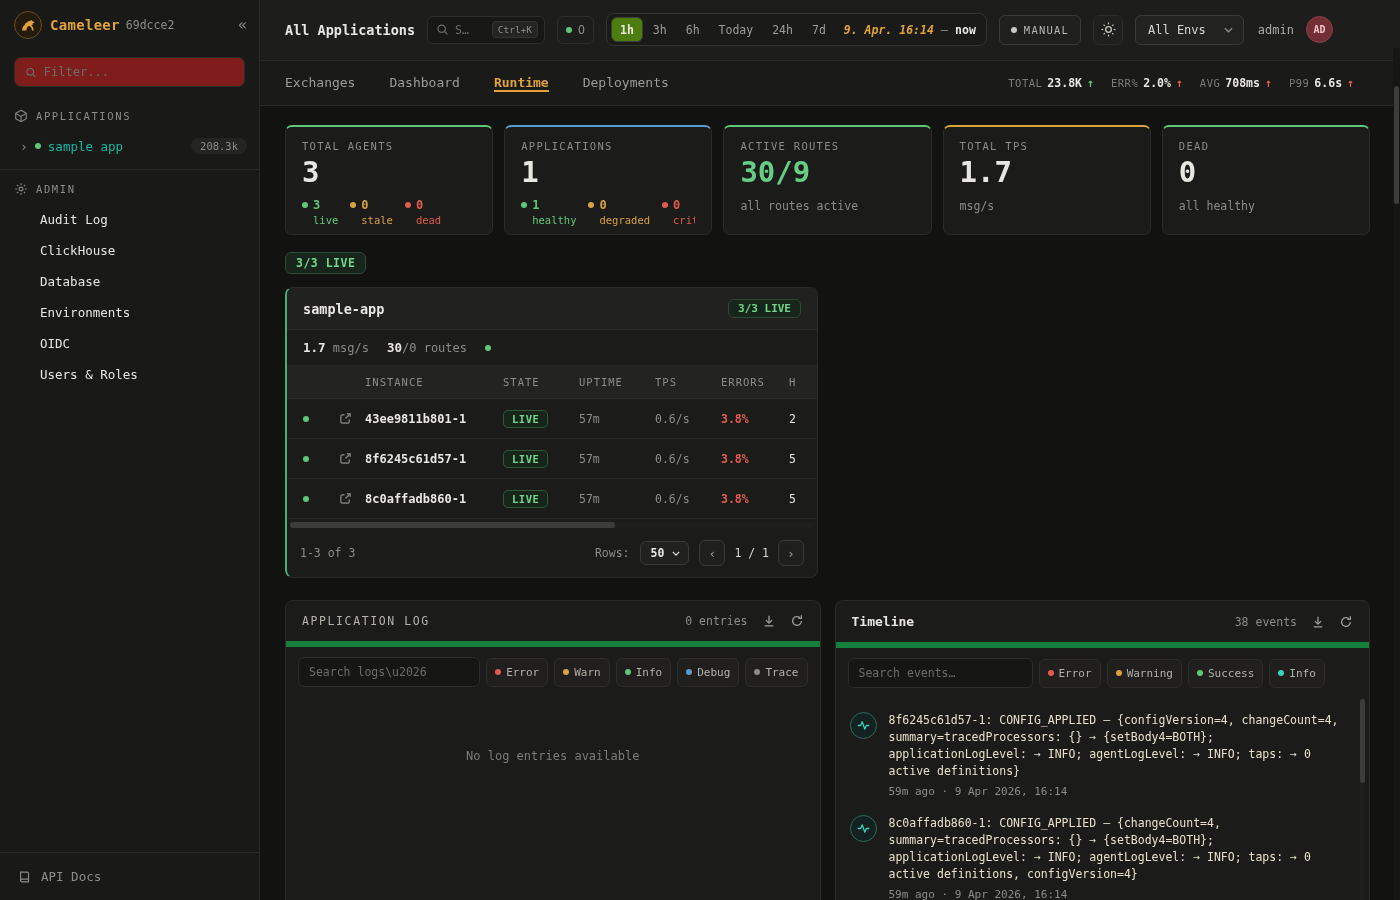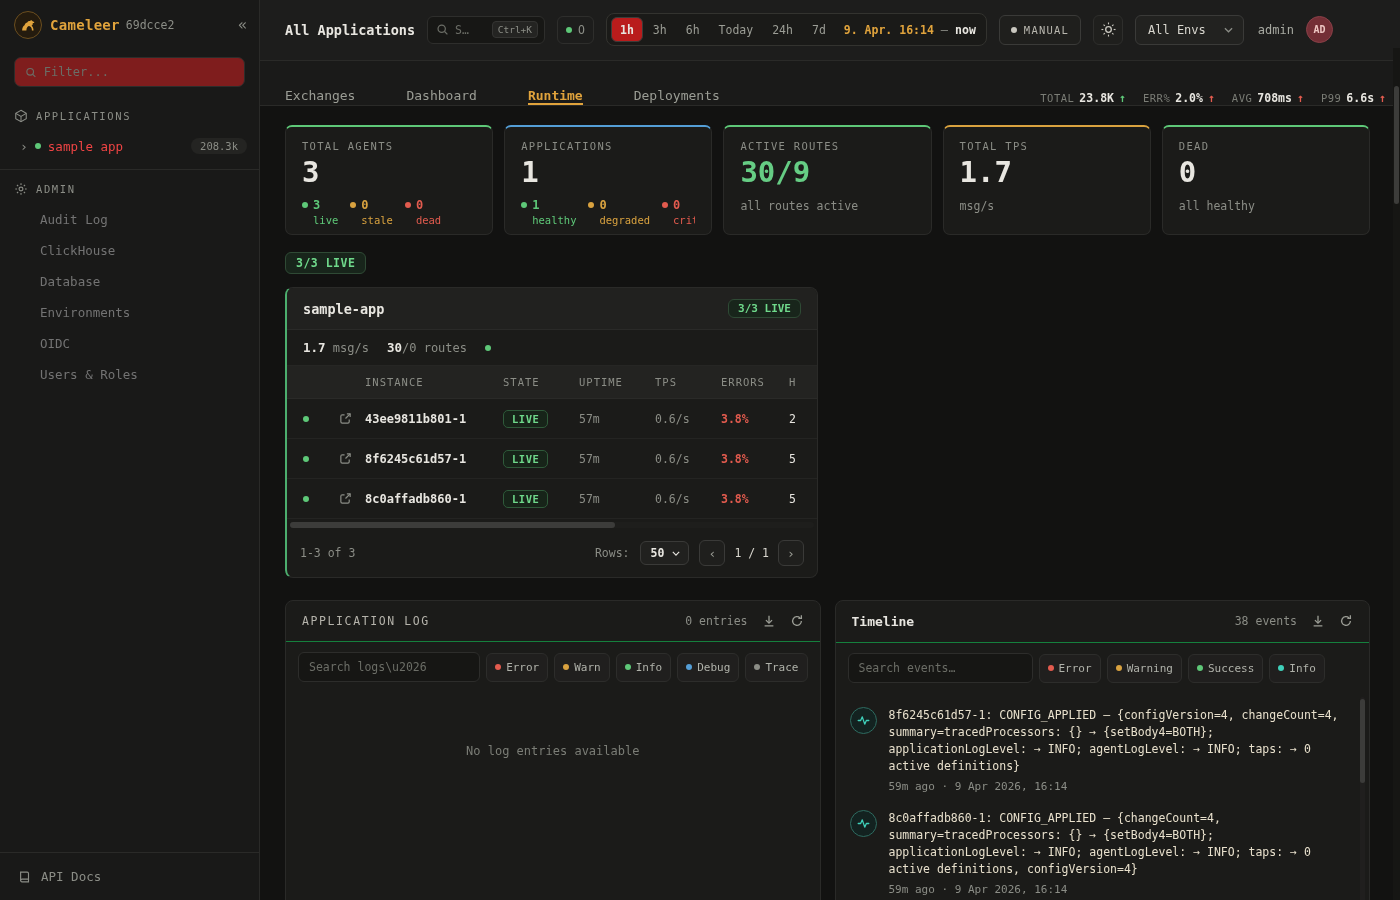--- a/index.html
+++ b/index.html
@@ -35,25 +35,25 @@
   .sb-app-item{display:flex;align-items:center;gap:7px;padding:7px 12px 7px 20px;cursor:pointer;}
   .sb-app-item .chev{color:var(--muted);font-size:13px;}
   .dot{width:7px;height:7px;border-radius:50%;display:inline-block;flex:0 0 auto;}
   .dot.sm{width:6px;height:6px;}
   .dot.green{background:var(--green);}
   .dot.yellow{background:var(--yellow);}
   .dot.red{background:var(--red);}
   .dot.blue{background:var(--blue);}
   .dot.gray{background:var(--muted);}
   .dot.lightgray{background:#c9c7bf;}
-  .sb-app-item .lbl{color:#ef4444;font-size:12.5px;}
+  .sb-app-item .lbl{color:#14b8a6;font-size:12.5px;}
   .sb-badge{margin-left:auto;background:#242422;color:var(--muted);border-radius:9px;
     padding:2px 9px;font-size:10.5px;}
   .sb-divider{border-top:1px solid var(--border);margin:8px 0 2px;}
-  .sb-item{padding:8px 14px 8px 40px;color:#737373;font-size:12.5px;cursor:pointer;}
+  .sb-item{padding:8px 14px 8px 40px;color:#e5e5e5;font-size:12.5px;cursor:pointer;}
   .sb-footer{margin-top:auto;border-top:1px solid var(--border);padding:10px 14px;}
   .sb-api{display:flex;align-items:center;gap:9px;color:var(--muted);font-size:12.5px;cursor:pointer;padding:6px 4px;}
 
   
   .main{flex:1;display:flex;flex-direction:column;min-width:0;}
 
   .topbar{height:62px;background:var(--topbar);border-bottom:1px solid var(--border);
     display:flex;align-items:center;gap:12px;padding:0 22px 0 25px;}
   .tb-title{font-size:13.5px;font-weight:bold;white-space:nowrap;}
   .tb-search{display:flex;align-items:center;gap:6px;width:118px;height:28px;background:#171715;
@@ -62,40 +62,40 @@
     font-family:inherit;font-size:11.5px;flex:1;min-width:0;}
   .tb-search input::placeholder{color:var(--dim);}
   .tb-kbd{background:#242422;border:1px solid #343432;border-radius:4px;font-size:9.5px;
     color:var(--muted);padding:2px 5px;white-space:nowrap;}
   .tb-online{display:flex;align-items:center;gap:6px;height:28px;border:1px solid #2e2e2c;
     border-radius:6px;padding:0 8px;color:var(--muted);font-size:11.5px;}
   .range-box{display:flex;align-items:center;height:33px;border:1px solid #33332f;border-radius:8px;
     background:#1a1a18;padding:0 4px;gap:1px;}
   .range-btn{height:25px;padding:0 8px;border:1px solid transparent;background:none;border-radius:6px;
     color:#9b9d95;font-family:inherit;font-size:11.5px;cursor:pointer;white-space:nowrap;}
-  .range-btn.active{background:#b91c1c;border-color:#3c3c3a;color:var(--text);font-weight:bold;}
-  .range-date{color:var(--accent);font-weight:bold;font-size:11.5px;margin:0 4px 0 8px;white-space:nowrap;}
+  .range-btn.active{background:#4d7c0f;border-color:#3c3c3a;color:var(--text);font-weight:bold;}
+  .range-date{color:var(--accent);font-weight:bold;font-size:11.5px;margin:0 4px 0 8px;white-space:nowrap;font-style:italic;}
   .range-sep{color:var(--muted);margin:0 2px;}
   .range-now{color:var(--text);font-weight:bold;font-size:11.5px;margin:0 6px 0 4px;cursor:pointer;}
   .manual-btn{display:flex;align-items:center;gap:7px;height:30px;border:1px solid var(--border2);
     border-radius:6px;background:#1f1f1d;color:#b8b6ae;font-family:inherit;font-size:10.5px;
     letter-spacing:1.2px;padding:0 11px;cursor:pointer;white-space:nowrap;}
   .icon-btn{width:30px;height:30px;border:1px solid #2e2e2c;border-radius:6px;background:#1f1f1d;
     display:flex;align-items:center;justify-content:center;color:#c9c7bf;cursor:pointer;}
   .envs-btn{display:flex;align-items:center;gap:18px;height:30px;border:1px solid var(--border2);
     border-radius:6px;background:#222220;color:#d8d6ce;font-family:inherit;font-size:12px;
     padding:0 10px 0 12px;cursor:pointer;white-space:nowrap;}
   .envs-btn svg{color:var(--muted);}
   .tb-user{color:#a8aaa2;font-size:12px;margin-left:2px;}
   .avatar{width:27px;height:27px;border-radius:50%;background:#742f36;border:1px solid #8a4048;
     color:#eec6c2;display:flex;align-items:center;justify-content:center;font-size:10px;
     font-weight:bold;cursor:pointer;flex:0 0 auto;}
 
   .tabbar{height:46px;background:var(--tabbar);border-bottom:1px solid var(--border);
-    display:flex;align-items:flex-end;gap:51px;padding:0 14px 0 25px;}
+    display:flex;align-items:center;gap:34px;padding:0 46px 0 25px;}
   .tab{display:flex;align-items:center;color:#9b9d95;font-size:13px;cursor:pointer;
     border-bottom:2px solid transparent;}
   .tab.active{color:var(--accent);font-weight:bold;border-bottom-color:var(--accent);}
   .tab-metrics{margin-left:auto;display:flex;align-items:center;gap:17px;}
   .metric{display:flex;align-items:center;gap:5px;white-space:nowrap;}
   .metric .m-label{color:#7b7d76;font-size:10.5px;letter-spacing:.5px;}
   .metric .m-value{color:var(--text);font-weight:bold;font-size:11.5px;}
   .metric .m-arrow{font-weight:bold;font-size:11.5px;}
   .m-arrow.up-good{color:var(--green);}
   .m-arrow.up-bad{color:var(--red);}
@@ -163,21 +163,21 @@
     background:#21211f;border-radius:6px;padding:4px 8px 4px 10px;color:var(--text);
     font-weight:bold;cursor:pointer;margin:0 10px;}
   .pg-btn{width:26px;height:26px;border:1px solid var(--border2);background:#1f1f1d;border-radius:6px;
     color:#9b9d95;display:flex;align-items:center;justify-content:center;font-size:13px;cursor:pointer;}
   .pg-state{color:#d8d6ce;margin:0 9px;}
 
   
   .panels-row{display:flex;gap:14px;margin-top:22px;align-items:flex-start;}
   .panel{flex:1;background:var(--panel);border:1px solid var(--border);border-radius:8px;
     min-height:430px;overflow:hidden;position:relative;}
-  .p-header{display:flex;align-items:flex-start;padding:13px 16px;border-bottom:1px solid #15803d;}
+  .p-header{display:flex;align-items:center;padding:13px 16px;border-bottom:6px solid #15803d;}
   .p-title-caps{font-size:11.5px;letter-spacing:1.6px;color:#b5b3ab;}
   .p-title{font-size:13px;font-weight:bold;color:var(--text);}
   .p-right{margin-left:auto;display:flex;align-items:center;gap:14px;color:var(--muted);}
   .p-count{font-size:11.5px;}
   .p-icon{color:#9b9d95;cursor:pointer;display:flex;}
   .p-controls{display:flex;gap:6px;padding:10px 12px;align-items:center;flex-wrap:nowrap;}
   .p-search{height:30px;background:#161614;border:1px solid #2d2d2b;border-radius:6px;
     padding:0 10px;color:var(--text);font-family:inherit;font-size:11.5px;outline:none;}
   .p-search::placeholder{color:var(--dim);}
   .p-search.logs{width:188px;}

